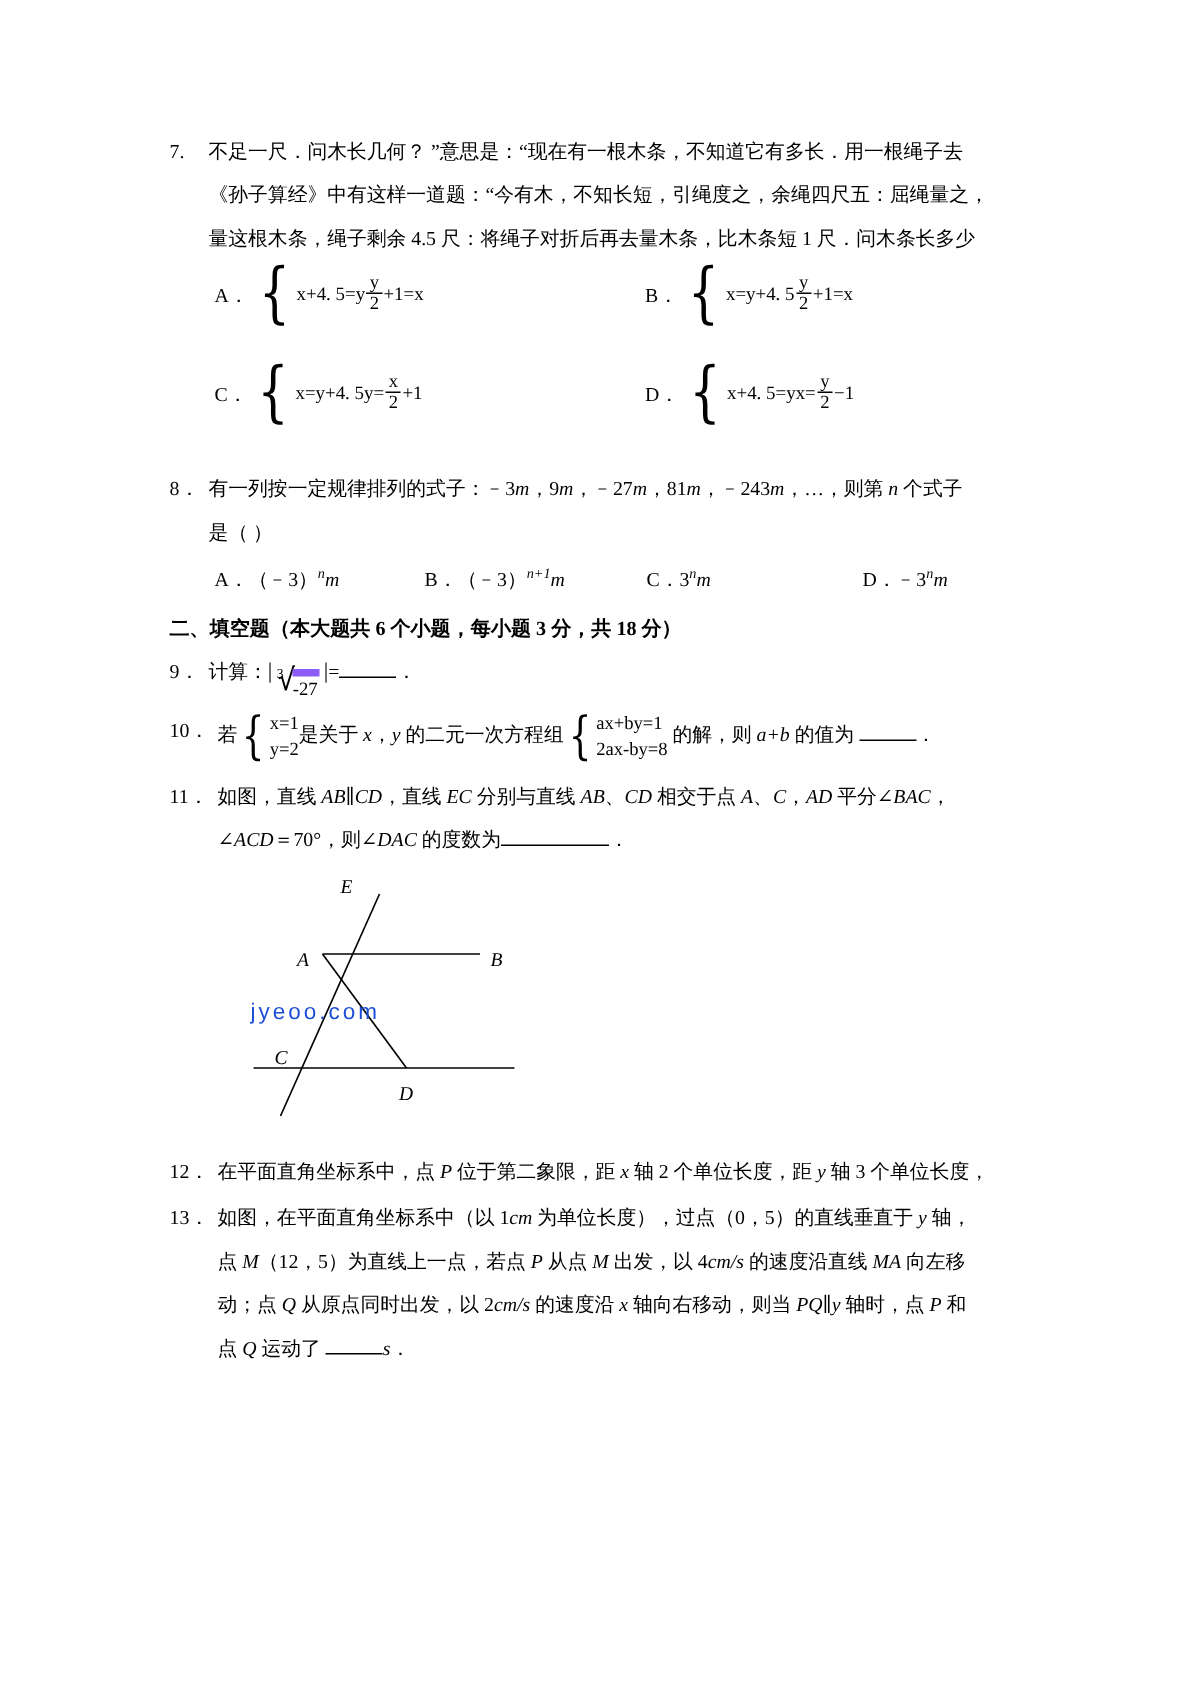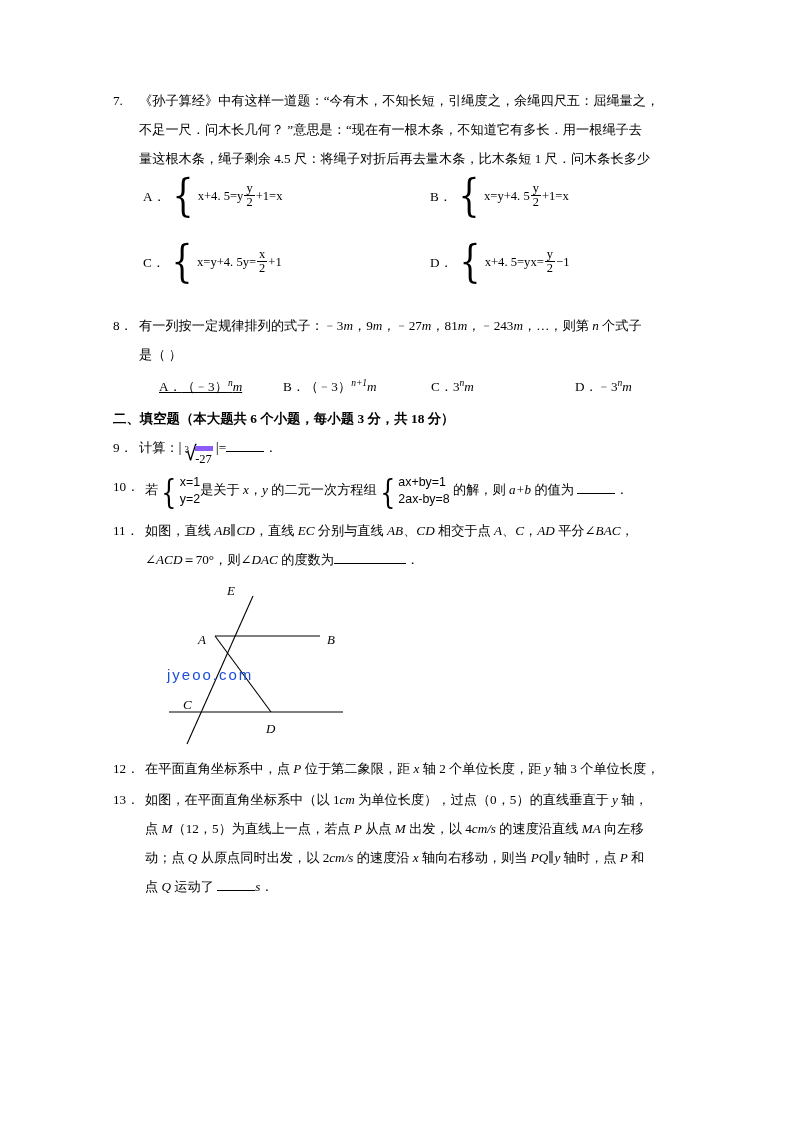--- a/index.html
+++ b/index.html
@@ -169,21 +169,21 @@
   .minisys .brace2 {
     font-size: 34px;
     line-height: 0.85;
     transform: scaleX(0.7);
     display: inline-block;
     font-family: "DejaVu Serif", serif;
   }
   .minisys .rows {
     display: flex;
     flex-direction: column;
-    font-family: Liberation Sans, sans-serif;
+    font-family: Liberation Serif, serif;
     font-size: 12.4px;
     line-height: 16.5px;
   }
   .minisys .rows span { white-space: nowrap; }
 
   
   .blank {
     display: inline-block;
     border-bottom: 1px solid #000;
     height: 0.92em;
@@ -219,22 +219,22 @@
 </style>
 </head>
 <body>
 
 <div class="page">
 <div class="content">
 
   <div class="q">
     <div class="q-num">7.</div>
     <div class="q-body">
+      <div class="ln">不足一尺．问木长几何？ ”意思是：“现在有一根木条，不知道它有多长．用一根绳子去</div>
       <div class="ln">《孙子算经》中有这样一道题：“今有木，不知长短，引绳度之，余绳四尺五：屈绳量之，</div>
-      <div class="ln">不足一尺．问木长几何？ ”意思是：“现在有一根木条，不知道它有多长．用一根绳子去</div>
       <div class="ln">量这根木条，绳子剩余 4.5 尺：将绳子对折后再去量木条，比木条短 1 尺．问木条长多少</div>
     </div>
 
     <div class="opts">
       <div class="optrow">
         <div class="opt left">
           <span class="opt-label">A．</span>
           <span class="brace">{</span>
           <span class="sys">
             <span class="eqline">x+4. 5=y</span>
@@ -299,21 +299,21 @@
       </div>
     </div>
   </div>
 
   <div class="q" style="margin-top:2px;">
     <div class="q-num">8．</div>
     <div class="q-body">
       <div class="ln"><span>有一列按一定规律排列的式子：﹣3</span><i>m</i><span>，9</span><i>m</i><span>，﹣27</span><i>m</i><span>，81</span><i>m</i><span>，﹣243</span><i>m</i><span>，…，则第 </span><i>n</i><span> 个式子</span></div>
       <div class="ln">是（     ）</div>
       <div class="ln" style="position:relative;">
-        <span class="opt-inline" style="position:absolute;left:20px;text-decoration:underline;"><span>A．</span><span>（﹣3）</span><sup><i>n</i></sup><i>m</i></span>
+        <span class="opt-inline" style="position:absolute;left:4px;"><span>A．</span><span>（﹣3）</span><sup><i>n</i></sup><i>m</i></span>
         <span class="opt-inline" style="position:absolute;left:144px;"><span>B．</span><span>（﹣3）</span><sup><i>n+1</i></sup><i>m</i></span>
         <span class="opt-inline" style="position:absolute;left:292px;"><span>C．</span><span>3</span><sup><i>n</i></sup><i>m</i></span>
         <span class="opt-inline" style="position:absolute;left:436px;"><span>D．</span><span>﹣3</span><sup><i>n</i></sup><i>m</i></span>
       </div>
     </div>
   </div>
 
   <div class="section-head">二、填空题（本大题共 6 个小题，每小题 3 分，共 18 分）</div>
 
   <div class="q">
@@ -366,21 +366,21 @@
         <span class="fig-label" style="left:62px; top:2px;">E</span>
         <span class="fig-label" style="left:33px; top:51px;">A</span>
         <span class="fig-label" style="left:162px; top:51px;">B</span>
         <span class="fig-label" style="left:18px; top:116px;">C</span>
         <span class="fig-label" style="left:101px; top:140px;">D</span>
         <span class="watermark" style="left:2px; top:86px;">jyeoo.com</span>
       </div>
     </div>
   </div>
 
-  <div class="q" style="margin-top:2px;">
+  <div class="q" style="margin-top:14px;">
     <div class="q-num" style="width:32px;">12．</div>
     <div class="q-body" style="margin-left:32px;">
       <div class="ln"><span>在平面直角坐标系中，点 </span><i>P</i><span> 位于第二象限，距 </span><i>x</i><span> 轴 2 个单位长度，距 </span><i>y</i><span> 轴 3 个单位长度，</span></div>
     </div>
   </div>
 
   <div class="q" style="margin-top:2px;">
     <div class="q-num" style="width:32px;">13．</div>
     <div class="q-body" style="margin-left:32px;">
       <div class="ln"><span>如图，在平面直角坐标系中（以 1</span><i>cm</i><span> 为单位长度），过点（0，5）的直线垂直于 </span><i>y</i><span> 轴，</span></div>

